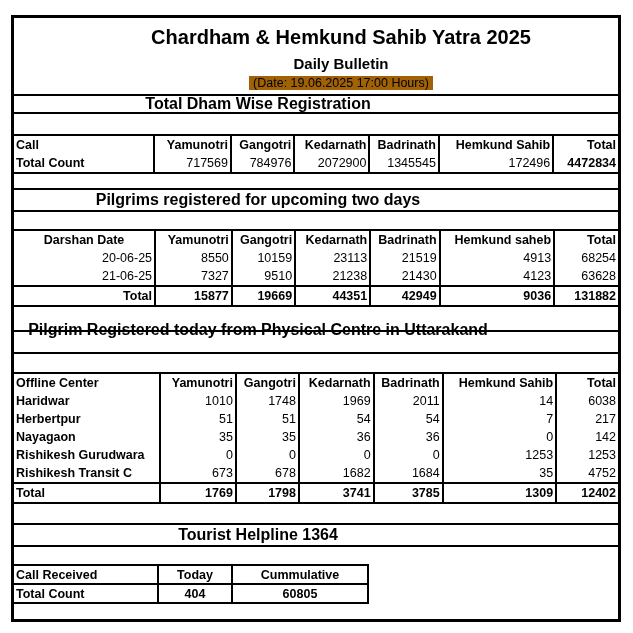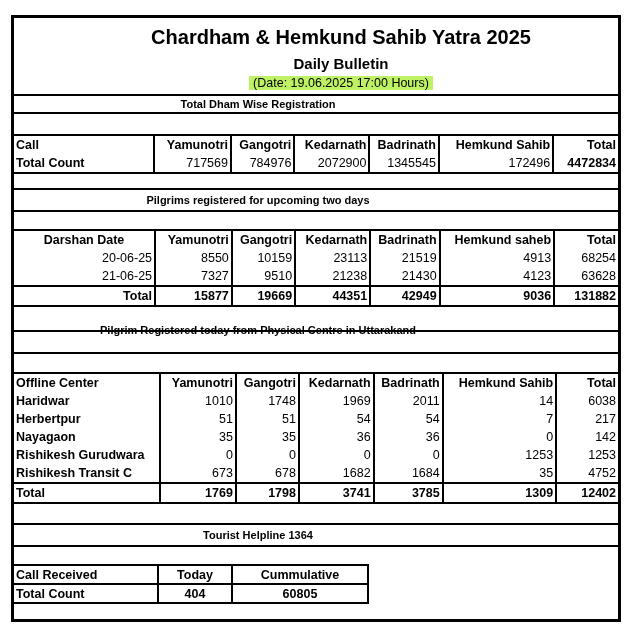--- a/index.html
+++ b/index.html
@@ -5,24 +5,24 @@
   html, body { margin: 0; padding: 0; background: #ffffff; }
   body { width: 633px; height: 633px; position: relative; overflow: hidden;
          font-family: "Liberation Sans", "DejaVu Sans", sans-serif; color: #000; }
   .frame { position: absolute; left: 11px; top: 15px; width: 604px; height: 601px;
            border: 3px solid #000; }
   .abs { position: absolute; margin-left: 25px; }
   .title { left: 0; width: 604px; text-align: center; font-weight: bold; }
   .t1 { top: 8px; font-size: 20px; }
   .t2 { top: 37px; font-size: 15px; }
   .t3 { top: 58px; font-size: 12.5px; }
-  .t3 span { background: #bef264; padding: 0 4px; font-weight: normal; }
+  .t3 span { background: #a16207; padding: 0 4px; font-weight: normal; }
   .hline { position: absolute; left: 0; width: 604px; border-top: 2px solid #000; }
   .section-title { position: absolute; left: 0; width: 488px; text-align: center;
-                   font-weight: bold; font-size: 11px; line-height: 18px; }
+                   font-weight: bold; font-size: 16px; line-height: 18px; }
   table.grid { position: absolute; left: 0; border-collapse: collapse; font-size: 12.5px; }
   table.grid td { height: 18px; padding: 0 2px; white-space: nowrap; line-height: 17px; }
   .c0 { width: 143px; }
   .c1 { width: 72px; }
   .c2 { width: 58px; }
   .c3 { width: 70px; margin-left: 9px; }
   .c4 { width: 64px; margin-top: 40px; }
   .c5 { width: 110px; }
   .c6 { width: 61px; }
   .bd { border-right: 2px solid #000; }

